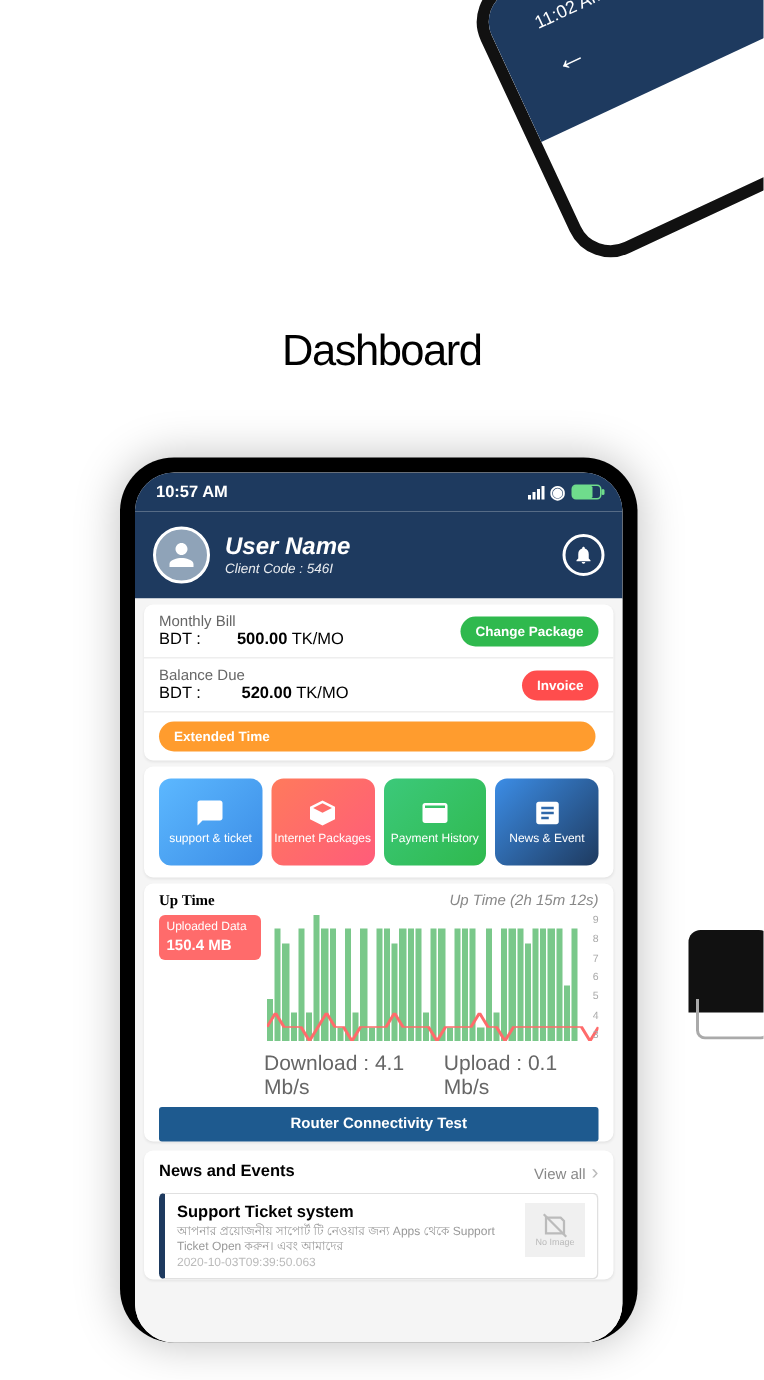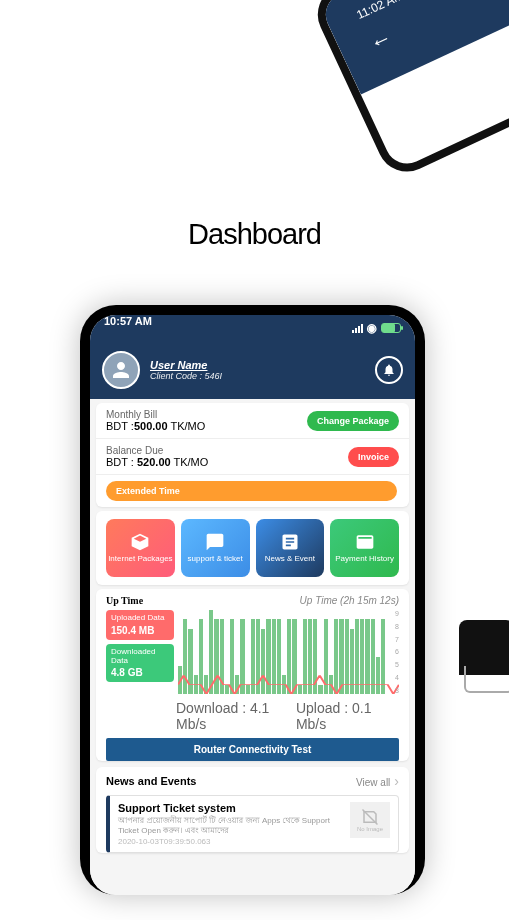--- a/index.html
+++ b/index.html
@@ -10,44 +10,44 @@
   .phone2-body { width: 240px; height: 200px; background: #fff; border: 8px solid #111; border-radius: 30px; overflow: hidden; }
   .phone2-header { height: 100px; background: #1e3a5f; color: #fff; padding: 20px 0 0 30px; font-size: 12px; }
   .phone2-back { font-size: 22px; margin-top: 10px; }
   
   .clip { position: absolute; right: -30px; top: 620px; width: 80px; height: 90px; }
   .clip-body { width: 55px; height: 55px; background: #111; border-radius: 8px 8px 0 0; position: relative; }
   .clip-body::after { content:""; position:absolute; bottom:-18px; left:5px; width:45px; height:25px; border:2px solid #aaa; border-top:none; border-radius:0 0 6px 6px; }
   
   .phone { position: absolute; top: 305px; left: 80px; width: 345px; height: 590px; background: #000; border-radius: 36px; padding: 10px 10px 0 10px; box-shadow: 0 0 30px rgba(0,0,0,.25); }
   .screen { width: 100%; height: 100%; background: #fff; border-radius: 26px; overflow: hidden; display: flex; flex-direction: column; }
-  .statusbar { height: 26px; background: #1e3a5f; color: #fff; display: flex; justify-content: space-between; padding: 0 14px; font-size: 11px; font-weight: 600; }
+  .statusbar { height: 26px; background: #1e3a5f; color: #fff; display: flex; align-items: center; justify-content: space-between; padding: 0 14px; font-size: 11px; font-weight: 600; }
   .sb-right { display: flex; align-items: center; gap: 4px; }
   .signal { display:flex; gap:1px; align-items:flex-end; }
   .signal i { width:2px; background:#fff; }
   .signal i:nth-child(1){height:3px}.signal i:nth-child(2){height:5px}.signal i:nth-child(3){height:7px}.signal i:nth-child(4){height:9px}
   .wifi { font-size:12px; }
   .battery { width:20px; height:10px; border:1px solid #6fdc8c; border-radius:3px; position:relative; }
   .battery::after { content:""; position:absolute; right:-3px; top:2px; width:2px; height:4px; background:#6fdc8c; border-radius:1px; }
   .battery i { display:block; width:70%; height:100%; background:#6fdc8c; border-radius:1px; }
   .appheader { height: 58px; background: #1e3a5f; color: #fff; display: flex; align-items: center; padding: 0 12px; gap: 10px; }
   .avatar { width: 38px; height: 38px; border-radius: 50%; background: #8fa3b8; border: 2px solid #fff; display: flex; align-items: center; justify-content: center; }
   .avatar svg { width: 24px; height: 24px; fill: #fff; }
   .userbox { flex: 1; }
-  .username { font-size: 11px; font-weight: 700; font-style: italic; text-decoration: underline; }
+  .username { font-size: 16px; font-weight: 700; font-style: italic; }
   .clientcode { font-size: 9px; font-style: italic; opacity: .9; }
   .bell { width: 28px; height: 28px; border: 2px solid #fff; border-radius: 50%; display: flex; align-items: center; justify-content: center; }
   .bell svg { width:14px; height:14px; fill:#fff; }
   .content { flex: 1; background: #f5f5f5; overflow: hidden; }
   .card { background: #fff; margin: 4px 6px 0 6px; border-radius: 6px; box-shadow: 0 1px 2px rgba(0,0,0,.08); }
   .row3 { padding: 6px 10px; display: grid; grid-template-columns: 1fr auto; gap: 2px; align-items: center; }
   .row3 + .row3 { border-top: 1px solid #eee; }
   .lbl { font-size: 10px; color: #666; }
   .val { font-size: 11px; color: #000; }
-  .val b { font-weight: 800; }
+  .val b { font-weight: 800; margin-left: 24px; }
   .pill { color: #fff; font-size: 9px; font-weight: 700; padding: 5px 10px; border-radius: 12px; white-space: nowrap; }
   .pill-green { background: #2fb94e; }
   .pill-red { background: #ff4d4d; }
   .pill-orange { background: #ff9c2e; }
   .tiles { display: flex; gap: 6px; padding: 8px 10px; }
   .tile { flex: 1; height: 58px; border-radius: 8px; color: #fff; display: flex; flex-direction: column; align-items: center; justify-content: center; font-size: 8px; text-align: center; line-height: 1.1; padding: 4px 2px; }
   .tile svg { width: 20px; height: 20px; fill: #fff; margin-bottom: 3px; }
   .tile1 { background: linear-gradient(135deg,#ff7a5c,#ff5c7a); }
   .tile2 { background: linear-gradient(135deg,#5cb8ff,#3c8de6); }
   .tile3 { background: linear-gradient(135deg,#3cc97a,#2fb94e); }
@@ -149,61 +149,57 @@
           </div>
           <div class="pill pill-red">Invoice</div>
         </div>
         <div class="row3">
           <div class="pill pill-orange">Extended Time</div>
         </div>
       </div>
 
       <div class="card">
         <div class="tiles">
+          <div class="tile tile2">
+            <svg viewBox="0 0 24 24">
+                <path d="M20 2H4c-1.1 0-2 .9-2 2v18l4-4h14c1.1 0 2-.9 2-2V4c0-1.1-.9-2-2-2z"></path>
+              </svg>
+            <span>support &amp; ticket</span>
+          </div>
           <div class="tile tile1">
             <svg viewBox="0 0 24 24">
                 <path d="M12 2L2 7v10l10 5 10-5V7L12 2zm0 2.2L19.5 8 12 11.8 4.5 8 12 4.2z"></path>
               </svg>
             <span>Internet Packages</span>
           </div>
-          <div class="tile tile2">
-            <svg viewBox="0 0 24 24">
-                <path d="M20 2H4c-1.1 0-2 .9-2 2v18l4-4h14c1.1 0 2-.9 2-2V4c0-1.1-.9-2-2-2z"></path>
-              </svg>
-            <span>support &amp; ticket</span>
+          <div class="tile tile3">
+            <svg viewBox="0 0 24 24">
+                <path d="M20 4H4c-1.1 0-2 .9-2 2v12c0 1.1.9 2 2 2h16c1.1 0 2-.9 2-2V6c0-1.1-.9-2-2-2zm0 4H4V6h16v2z"></path>
+              </svg>
+            <span>Payment History</span>
           </div>
           <div class="tile tile4">
             <svg viewBox="0 0 24 24">
                 <path d="M19 3H5c-1.1 0-2 .9-2 2v14c0 1.1.9 2 2 2h14c1.1 0 2-.9 2-2V5c0-1.1-.9-2-2-2zM7 7h10v2H7V7zm0 4h10v2H7v-2zm0 4h6v2H7v-2z"></path>
               </svg>
             <span>News &amp; Event</span>
-          </div>
-          <div class="tile tile3">
-            <svg viewBox="0 0 24 24">
-                <path d="M20 4H4c-1.1 0-2 .9-2 2v12c0 1.1.9 2 2 2h16c1.1 0 2-.9 2-2V6c0-1.1-.9-2-2-2zm0 4H4V6h16v2z"></path>
-              </svg>
-            <span>Payment History</span>
           </div>
         </div>
       </div>
 
       <div class="card">
         <div class="uptime-head">
           <span><b>Up Time</b></span>
           <span>Up Time (2h 15m 12s)</span>
         </div>
         <div class="uptime-body">
           <div class="ud-col">
             <div class="ud-box ud-up">
               <span>Uploaded Data</span>
               <strong>150.4 MB</strong>
-            </div>
-            <div class="ud-box ud-down">
-              <span>Downloaded Data</span>
-              <strong>4.8 GB</strong>
             </div>
           </div>
           <div class="chart">
             <div class="bars" id="chart-bars">
                 <i style="height: 33.3333%;"></i>
                 <i style="height: 88.8889%;"></i>
                 <i style="height: 77.7778%;"></i>
                 <i style="height: 22.2222%;"></i>
                 <i style="height: 88.8889%;"></i>
                 <i style="height: 22.2222%;"></i>

